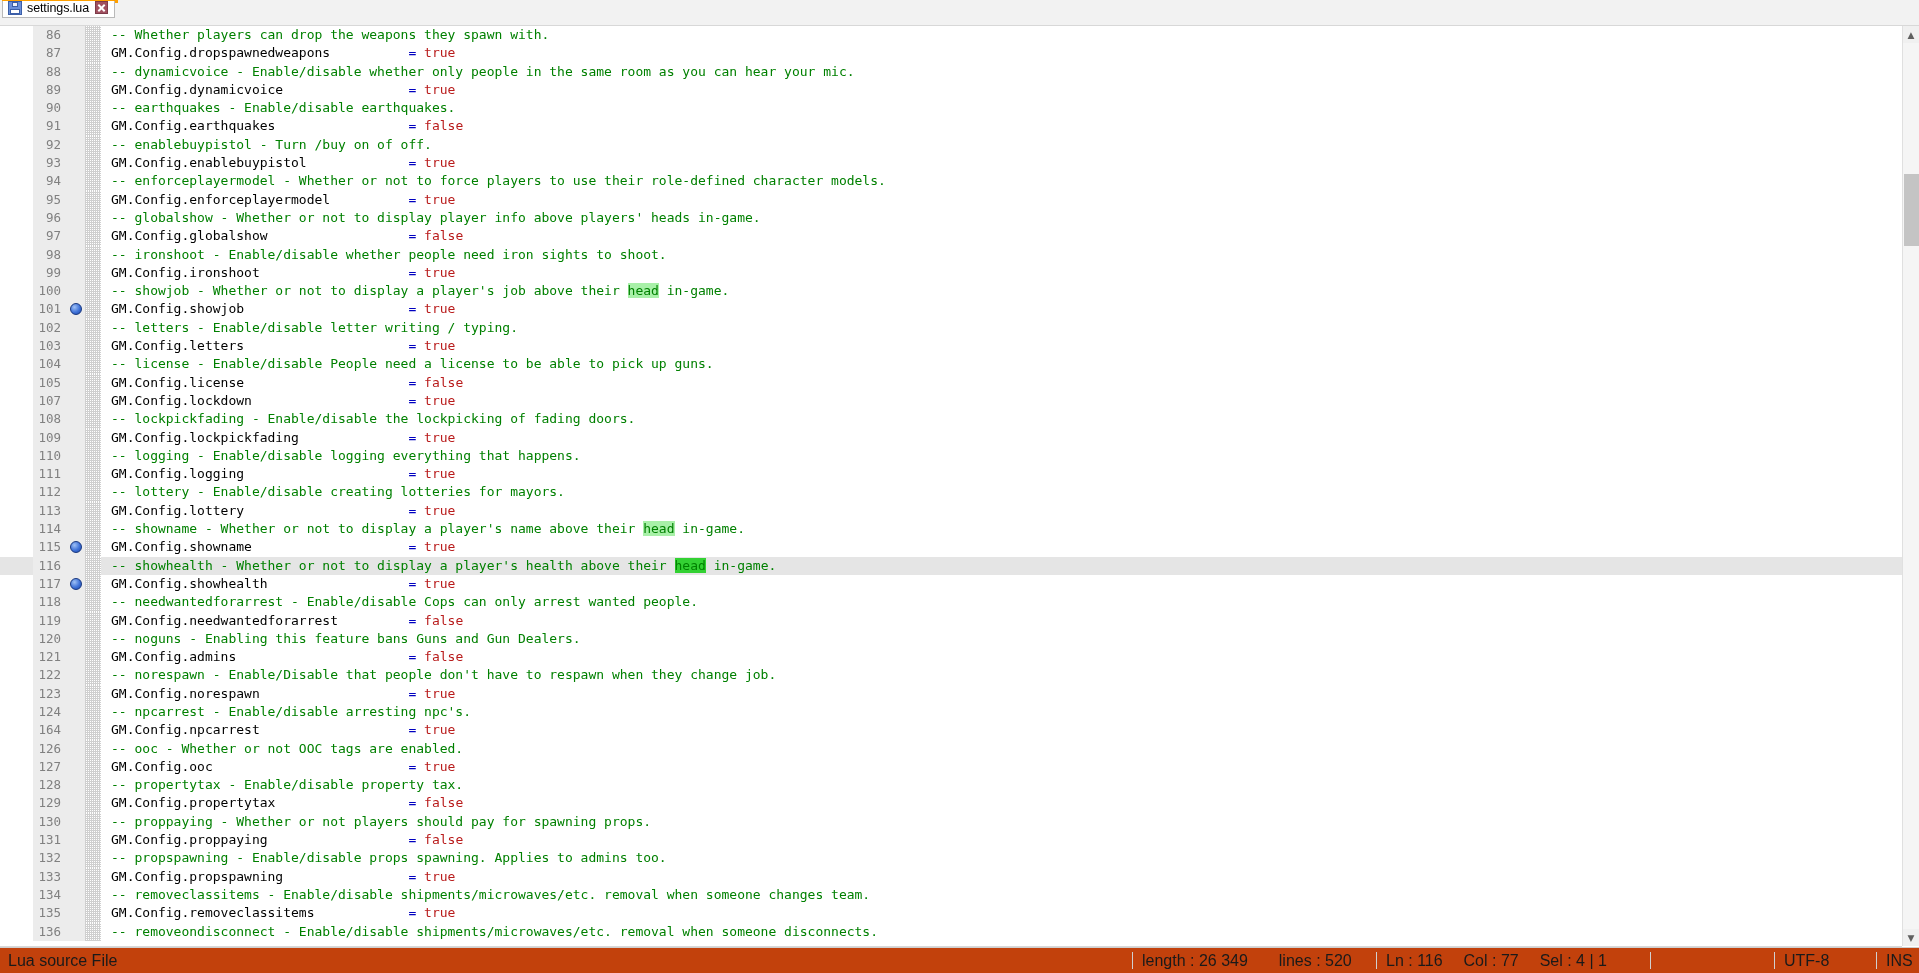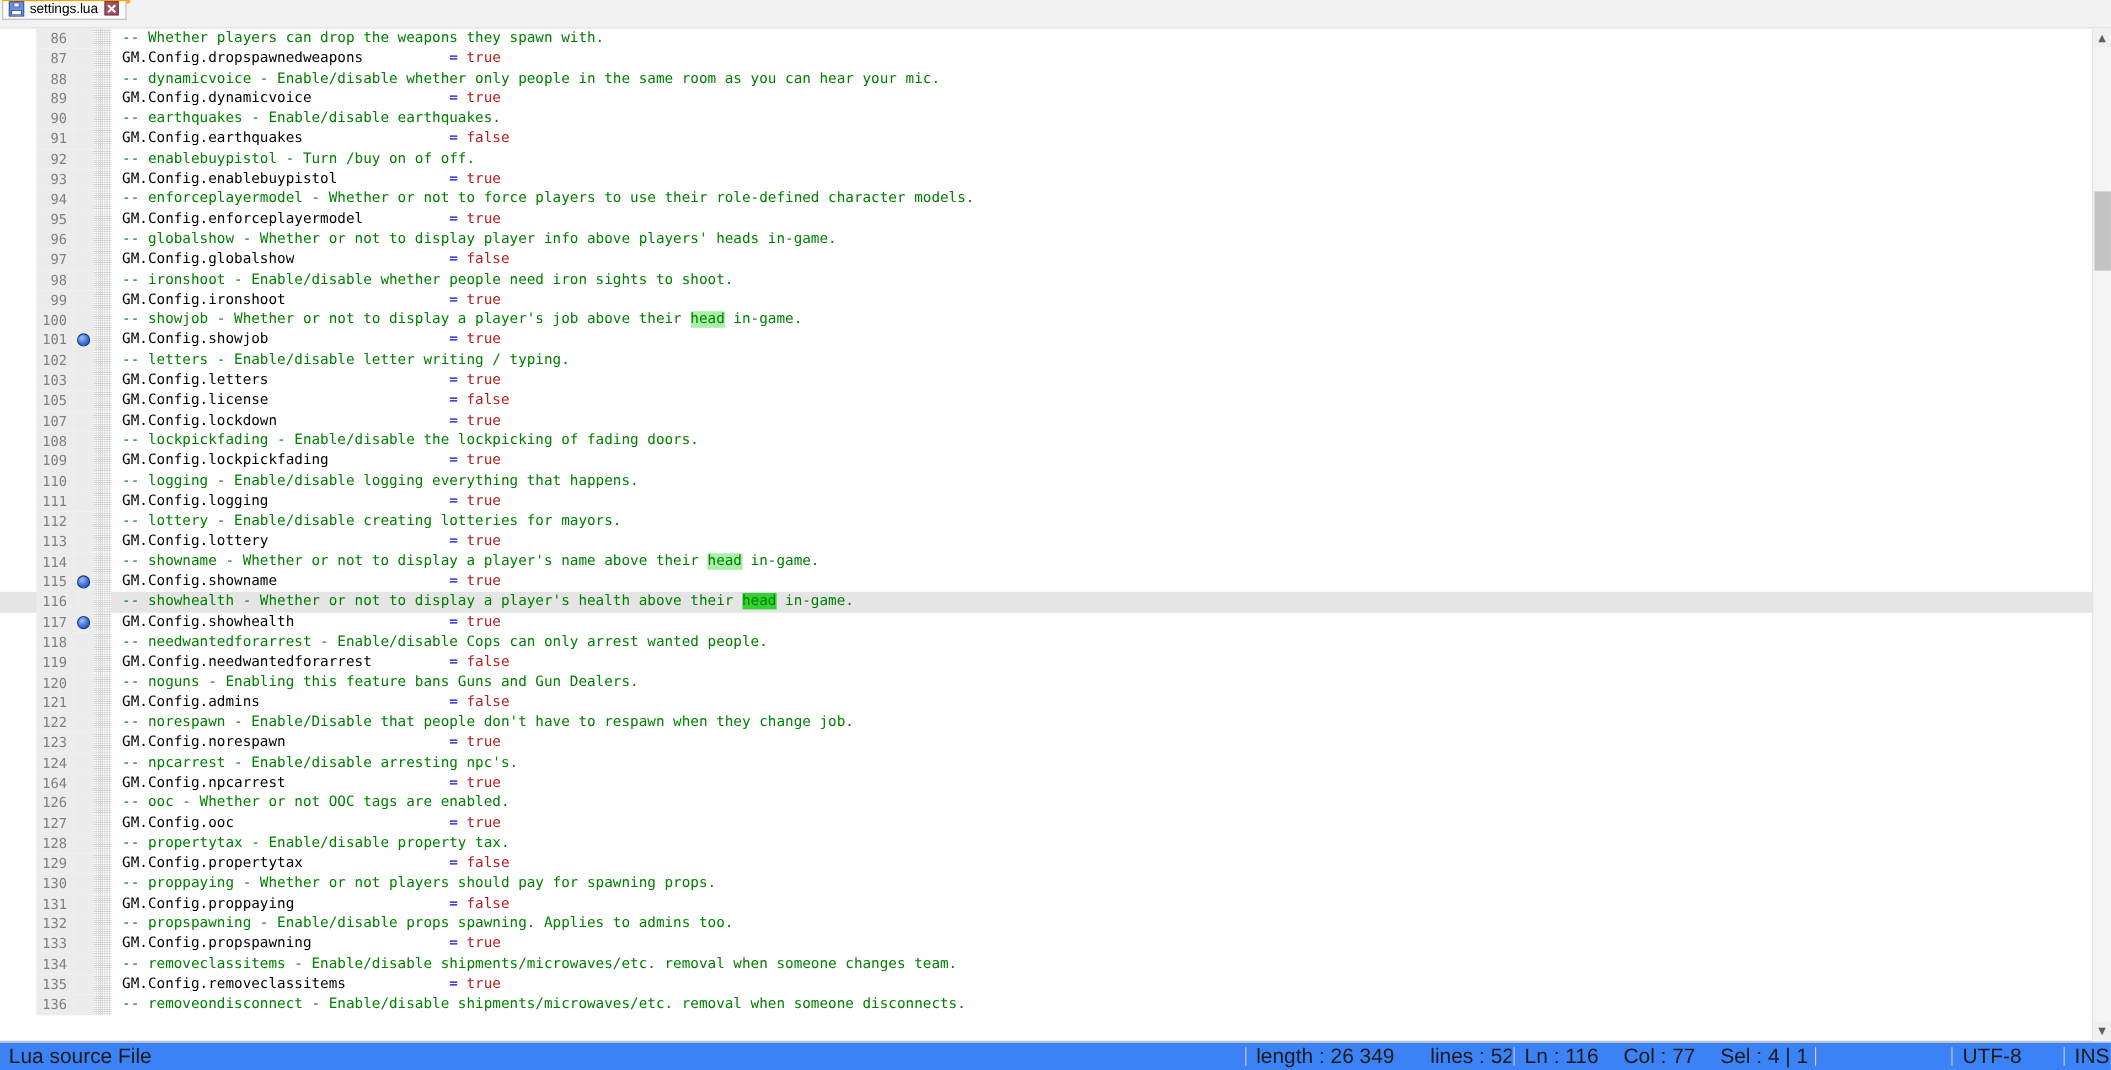--- a/index.html
+++ b/index.html
@@ -230,25 +230,25 @@
     left: 2px; top: 1px;
     width: 690px; height: 11px;
     background: #efefef;
   }
 
   
   #statusbar {
     position: absolute;
     left: 0; bottom: 0;
     width: 1919px; height: 26px;
-    background: #3b82f6;
+    background: #c2410c;
     border-top: 1px solid #cfcfcf;
     box-sizing: border-box;
     font-family: "Liberation Sans", sans-serif;
-    font-size: 19px;
+    font-size: 16px;
     color: #1a1a1a;
   }
   .sb-cell {
     position: absolute;
     top: 0;
     height: 25px;
     line-height: 25px;
     white-space: nowrap;
     overflow: hidden;
     padding-left: 8px;
@@ -297,20 +297,21 @@
       <div class="code-line"><span class="ln-num">94</span><span class="ln-bookmark"></span><span class="ln-fold"></span><span class="code-text"><span class="tok-comment">-- enforceplayermodel - Whether or not to force players to use their role-defined character models.</span></span></div>
       <div class="code-line"><span class="ln-num">95</span><span class="ln-bookmark"></span><span class="ln-fold"></span><span class="code-text"><span class="tok-id">GM.Config.enforceplayermodel</span><span class="tok-id">          </span><span class="tok-op">=</span><span class="tok-id"> </span><span class="tok-kw">true</span></span></div>
       <div class="code-line"><span class="ln-num">96</span><span class="ln-bookmark"></span><span class="ln-fold"></span><span class="code-text"><span class="tok-comment">-- globalshow - Whether or not to display player info above players' heads in-game.</span></span></div>
       <div class="code-line"><span class="ln-num">97</span><span class="ln-bookmark"></span><span class="ln-fold"></span><span class="code-text"><span class="tok-id">GM.Config.globalshow</span><span class="tok-id">                  </span><span class="tok-op">=</span><span class="tok-id"> </span><span class="tok-kw">false</span></span></div>
       <div class="code-line"><span class="ln-num">98</span><span class="ln-bookmark"></span><span class="ln-fold"></span><span class="code-text"><span class="tok-comment">-- ironshoot - Enable/disable whether people need iron sights to shoot.</span></span></div>
       <div class="code-line"><span class="ln-num">99</span><span class="ln-bookmark"></span><span class="ln-fold"></span><span class="code-text"><span class="tok-id">GM.Config.ironshoot</span><span class="tok-id">                   </span><span class="tok-op">=</span><span class="tok-id"> </span><span class="tok-kw">true</span></span></div>
       <div class="code-line"><span class="ln-num">100</span><span class="ln-bookmark"></span><span class="ln-fold"></span><span class="code-text"><span class="tok-comment">-- showjob - Whether or not to display a player's job above their </span><span class="tok-comment hl-smart">head</span><span class="tok-comment"> in-game.</span></span></div>
       <div class="code-line"><span class="ln-num">101</span><span class="ln-bookmark"><span class="bm-dot"></span></span><span class="ln-fold"></span><span class="code-text"><span class="tok-id">GM.Config.showjob</span><span class="tok-id">                     </span><span class="tok-op">=</span><span class="tok-id"> </span><span class="tok-kw">true</span></span></div>
       <div class="code-line"><span class="ln-num">102</span><span class="ln-bookmark"></span><span class="ln-fold"></span><span class="code-text"><span class="tok-comment">-- letters - Enable/disable letter writing / typing.</span></span></div>
       <div class="code-line"><span class="ln-num">103</span><span class="ln-bookmark"></span><span class="ln-fold"></span><span class="code-text"><span class="tok-id">GM.Config.letters</span><span class="tok-id">                     </span><span class="tok-op">=</span><span class="tok-id"> </span><span class="tok-kw">true</span></span></div>
+      <div class="code-line"><span class="ln-num">104</span><span class="ln-bookmark"></span><span class="ln-fold"></span><span class="code-text"><span class="tok-comment">-- license - Enable/disable People need a license to be able to pick up guns.</span></span></div>
       <div class="code-line"><span class="ln-num">105</span><span class="ln-bookmark"></span><span class="ln-fold"></span><span class="code-text"><span class="tok-id">GM.Config.license</span><span class="tok-id">                     </span><span class="tok-op">=</span><span class="tok-id"> </span><span class="tok-kw">false</span></span></div>
       <div class="code-line"><span class="ln-num">107</span><span class="ln-bookmark"></span><span class="ln-fold"></span><span class="code-text"><span class="tok-id">GM.Config.lockdown</span><span class="tok-id">                    </span><span class="tok-op">=</span><span class="tok-id"> </span><span class="tok-kw">true</span></span></div>
       <div class="code-line"><span class="ln-num">108</span><span class="ln-bookmark"></span><span class="ln-fold"></span><span class="code-text"><span class="tok-comment">-- lockpickfading - Enable/disable the lockpicking of fading doors.</span></span></div>
       <div class="code-line"><span class="ln-num">109</span><span class="ln-bookmark"></span><span class="ln-fold"></span><span class="code-text"><span class="tok-id">GM.Config.lockpickfading</span><span class="tok-id">              </span><span class="tok-op">=</span><span class="tok-id"> </span><span class="tok-kw">true</span></span></div>
       <div class="code-line"><span class="ln-num">110</span><span class="ln-bookmark"></span><span class="ln-fold"></span><span class="code-text"><span class="tok-comment">-- logging - Enable/disable logging everything that happens.</span></span></div>
       <div class="code-line"><span class="ln-num">111</span><span class="ln-bookmark"></span><span class="ln-fold"></span><span class="code-text"><span class="tok-id">GM.Config.logging</span><span class="tok-id">                     </span><span class="tok-op">=</span><span class="tok-id"> </span><span class="tok-kw">true</span></span></div>
       <div class="code-line"><span class="ln-num">112</span><span class="ln-bookmark"></span><span class="ln-fold"></span><span class="code-text"><span class="tok-comment">-- lottery - Enable/disable creating lotteries for mayors.</span></span></div>
       <div class="code-line"><span class="ln-num">113</span><span class="ln-bookmark"></span><span class="ln-fold"></span><span class="code-text"><span class="tok-id">GM.Config.lottery</span><span class="tok-id">                     </span><span class="tok-op">=</span><span class="tok-id"> </span><span class="tok-kw">true</span></span></div>
       <div class="code-line"><span class="ln-num">114</span><span class="ln-bookmark"></span><span class="ln-fold"></span><span class="code-text"><span class="tok-comment">-- showname - Whether or not to display a player's name above their </span><span class="tok-comment hl-smart">head</span><span class="tok-comment"> in-game.</span></span></div>
       <div class="code-line"><span class="ln-num">115</span><span class="ln-bookmark"><span class="bm-dot"></span></span><span class="ln-fold"></span><span class="code-text"><span class="tok-id">GM.Config.showname</span><span class="tok-id">                    </span><span class="tok-op">=</span><span class="tok-id"> </span><span class="tok-kw">true</span></span></div>

